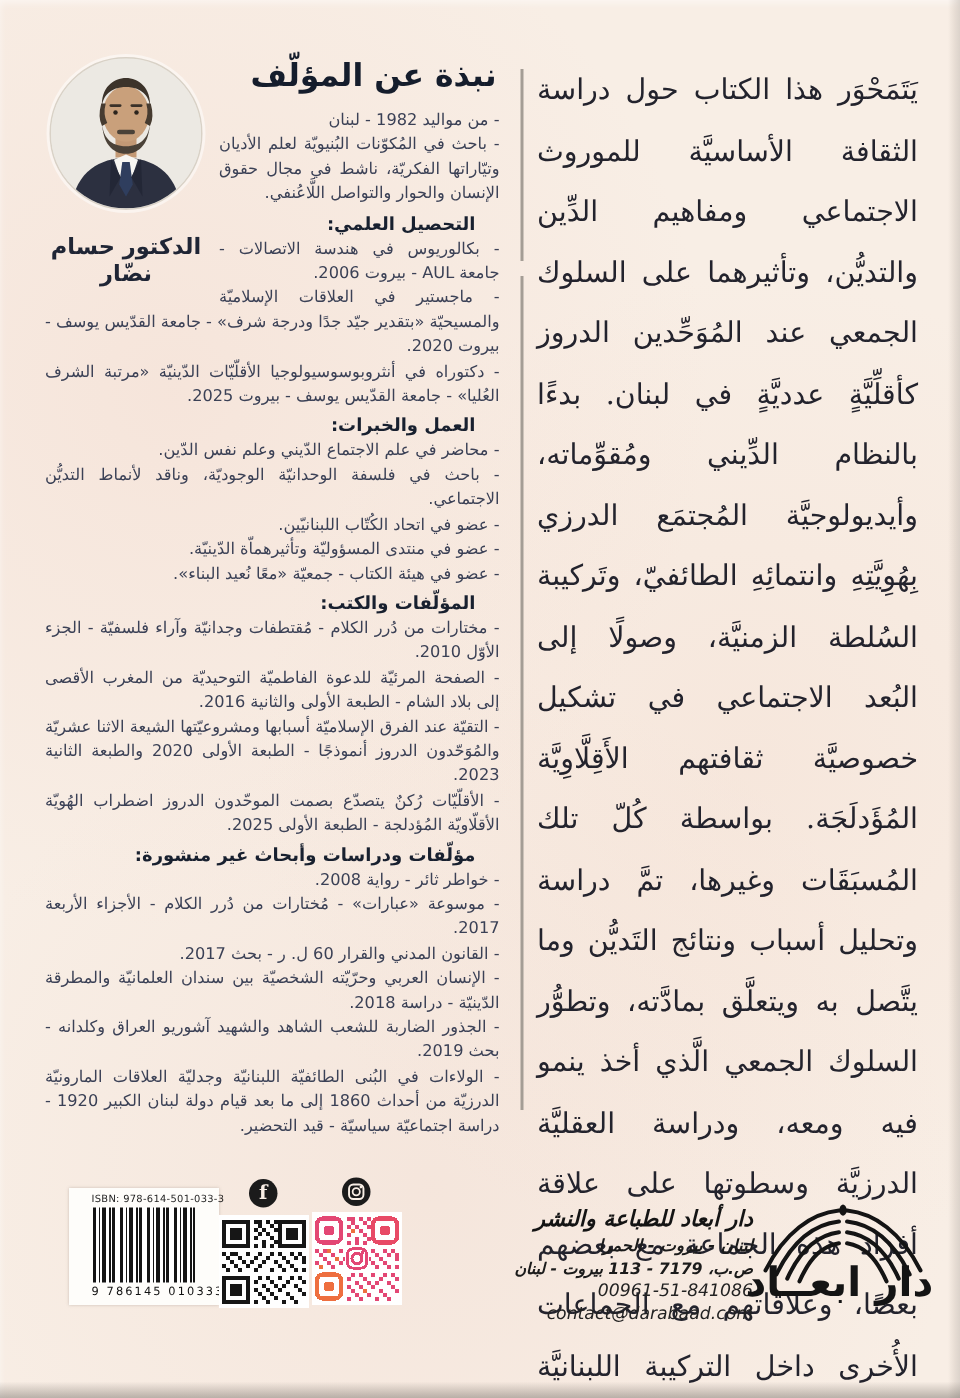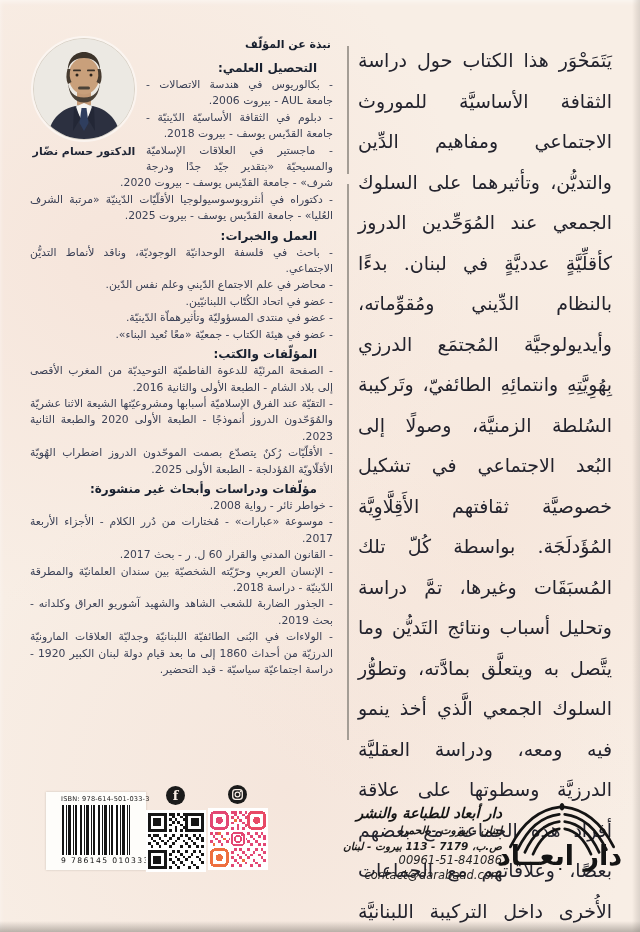--- a/index.html
+++ b/index.html
@@ -29,22 +29,22 @@
   .rule{position:absolute;left:347px;width:2px;background:#a49d95;}
   .rule-1{top:46px;height:128px;}
   .rule-2{top:184px;height:556px;}
 
   
   .bio{position:absolute;top:36px;left:30px;width:303px;direction:rtl;color:#3b4156;}
   .photo-wrap{float:left;width:108px;margin:2px 8px 4px 0;text-align:center;}
   .photo{width:100px;height:100px;border-radius:50%;overflow:hidden;margin:0 auto;
     background:#ece9e3;border:1px solid #d9d2c7;box-shadow:0 0 0 2px rgba(255,255,255,.5);}
   .photo svg{display:block;width:100%;height:100%;}
-  .photo-caption{font-size:11px;font-weight:bold;color:#1f2535;margin-top:5px;}
-  .bio h2{margin:2px 2px 10px 0;font-size:11px;font-weight:bold;color:#151d2c;}
+  .photo-caption{font-size:15px;font-weight:bold;color:#1f2535;margin-top:15px;}
+  .bio h2{margin:2px 2px 10px 0;font-size:21px;font-weight:bold;color:#151d2c;}
   .bio ul{margin:0;padding:0;list-style:none;}
   .bio li{font-size:10.8px;line-height:16.4px;text-align:justify;text-align-last:right;}
   .bio li::before{content:"- ";}
   .bio .intro li::before{content:"- ";}
   .bio h3{margin:4px 16px 2px;font-size:12px;font-weight:bold;color:#18202f;clear:none;}
 
   
   .isbn-box{position:absolute;left:46px;top:792px;width:100px;height:78px;
     background:#fefdfa;box-sizing:border-box;padding:3px 15px 2px;text-align:center;
     box-shadow:0 0 2px rgba(120,110,100,.35);}
@@ -102,43 +102,48 @@
           <path d="M47.5 69 L52.5 69 L54.5 84 L50 92 L45.5 84 Z" fill="#2f3e5e"></path>
           <path d="M40 67 L46.5 79 L39 92 Z" fill="#232736"></path>
           <path d="M60 67 L53.5 79 L61 92 Z" fill="#232736"></path>
         </svg>
       </div>
       <div class="photo-caption">الدكتور حسام نضّار</div>
     </div>
 
     <h2>نبذة عن المؤلّف</h2>
 
+    <ul class="intro">
+
+    <li>من مواليد 1982 - لبنان</li>
+        <li>باحث في المُكوّنات البُنيويّة لعلم الأديان وتيّاراتها الفكريّة، ناشط في مجال حقوق الإنسان والحوار والتواصل اللَّاعُنفي.</li>
+      </ul>
 
     <h3>التحصيل العلمي:</h3>
     <ul>
 
     <li>بكالوريوس في هندسة الاتصالات - جامعة AUL - بيروت 2006.</li>
-        <li>دبلوم في الثقافة الأساسيّة الدّينيّة - جامعة القدّيس يوسف - بيروت 2018.</li>
         <li>ماجستير في العلاقات الإسلاميّة والمسيحيّة «بتقدير جيّد جدًا ودرجة شرف» - جامعة القدّيس يوسف - بيروت 2020.</li>
         <li>دكتوراه في أنثروبوسوسيولوجيا الأقلّيّات الدّينيّة «مرتبة الشرف العُليا» - جامعة القدّيس يوسف - بيروت 2025.</li>
       </ul>
 
     <h3>العمل والخبرات:</h3>
     <ul>
 
-    <li>باحث في فلسفة الوحدانيّة الوجوديّة، وناقد لأنماط التديُّن الاجتماعي.</li>
-        <li>محاضر في علم الاجتماع الدّيني وعلم نفس الدّين.</li>
+    <li>محاضر في علم الاجتماع الدّيني وعلم نفس الدّين.</li>
+        <li>باحث في فلسفة الوحدانيّة الوجوديّة، وناقد لأنماط التديُّن الاجتماعي.</li>
         <li>عضو في اتحاد الكُتّاب اللبنانيّين.</li>
         <li>عضو في منتدى المسؤوليّة وتأثيرهماّة الدّينيّة.</li>
         <li>عضو في هيئة الكتاب - جمعيّة «معًا نُعيد البناء».</li>
       </ul>
 
     <h3>المؤلّفات والكتب:</h3>
     <ul>
 
+    <li>مختارات من دُرر الكلام - مُقتطفات وجدانيّة وآراء فلسفيّة - الجزء الأوّل 2010.</li>
         <li>الصفحة المرئيّة للدعوة الفاطميّة التوحيديّة من المغرب الأقصى إلى بلاد الشام - الطبعة الأولى والثانية 2016.</li>
         <li>التقيّة عند الفرق الإسلاميّة أسبابها ومشروعيّتها الشيعة الاثنا عشريّة والمُوَحّدون الدروز أنموذجًا - الطبعة الأولى 2020 والطبعة الثانية 2023.</li>
         <li>الأقلّيّات رُكنٌ يتصدّع بصمت الموحّدون الدروز اضطراب الهُويّة الأقلّاويّة المُؤدلجة - الطبعة الأولى 2025.</li>
       </ul>
 
     <h3>مؤلّفات ودراسات وأبحاث غير منشورة:</h3>
     <ul>
 
     <li>خواطر ثائر - رواية 2008.</li>
         <li>موسوعة «عبارات» - مُختارات من دُرر الكلام - الأجزاء الأربعة 2017.</li>

